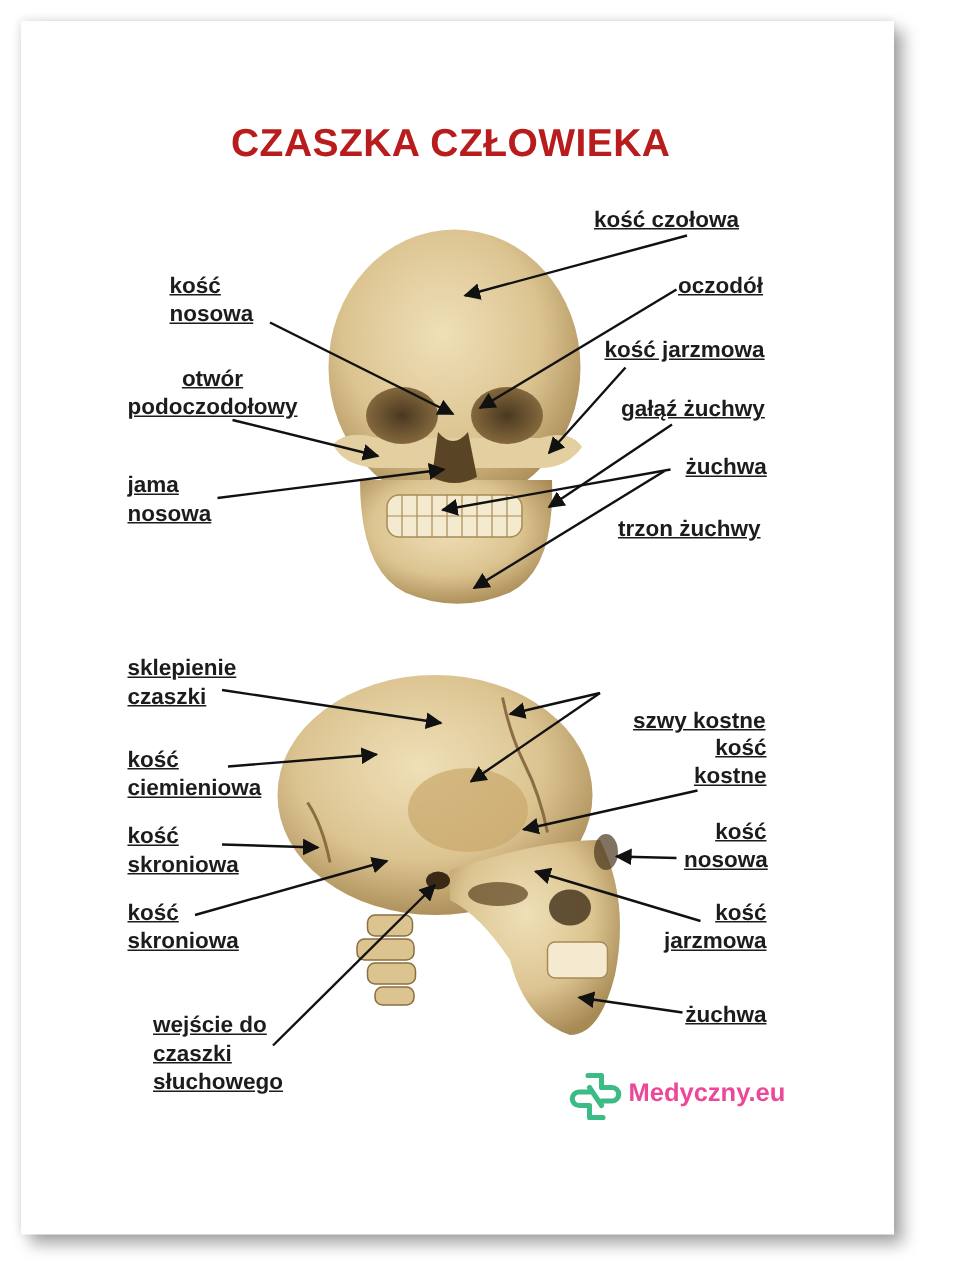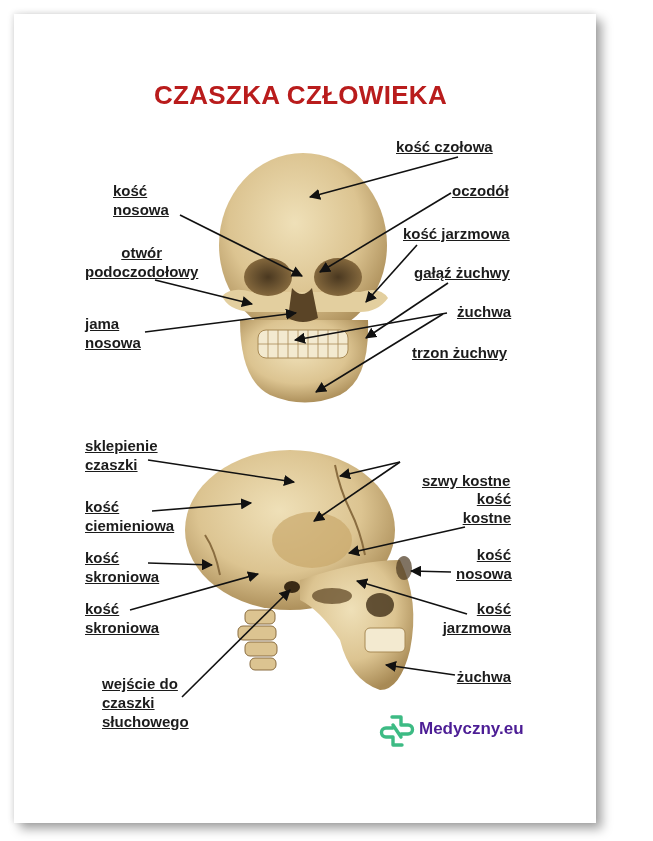--- a/index.html
+++ b/index.html
@@ -7,21 +7,21 @@
          font-family:"Liberation Sans", "DejaVu Sans", sans-serif; }
   .sheet { position:absolute; left:14px; top:14px; width:582px; height:809px; background:#ffffff;
            box-shadow: 6px 6px 10px rgba(0,0,0,0.35), -1px -1px 6px rgba(0,0,0,0.12); }
   .title { position:absolute; left:154px; top:80px; font-size:26px; font-weight:bold; color:#b91c1c;
            letter-spacing:0.3px; white-space:nowrap; }
   .lbl { position:absolute; font-size:15px; font-weight:bold; color:#1c1c1c; line-height:19px; white-space:nowrap; }
   .lbl.r { text-align:right; }
   .lbl span { display:block;text-decoration:underline; }
   svg.art { position:absolute; left:0; top:0; }
   .logo { position:absolute; left:379px; top:713px; width:160px; height:36px; }
-  .logo-text { position:absolute; left:40px; top:6px; font-size:17px; font-weight:bold; color:#4c1d95; white-space:nowrap; }
+  .logo-text { position:absolute; left:40px; top:6px; font-size:17px; font-weight:bold; color:#ec4899; white-space:nowrap; }
 </style>
 </head>
 <body>
 
 <div class="sheet"></div>
 
 <div class="title">CZASZKA CZŁOWIEKA</div>
 
 <svg class="art" width="653" height="841" viewBox="0 0 653 841">
   <defs>

